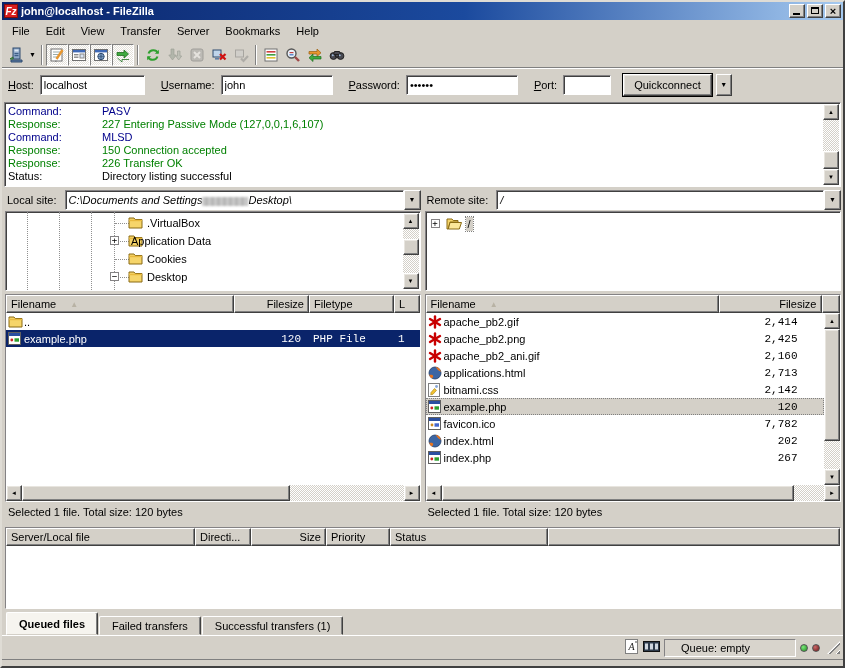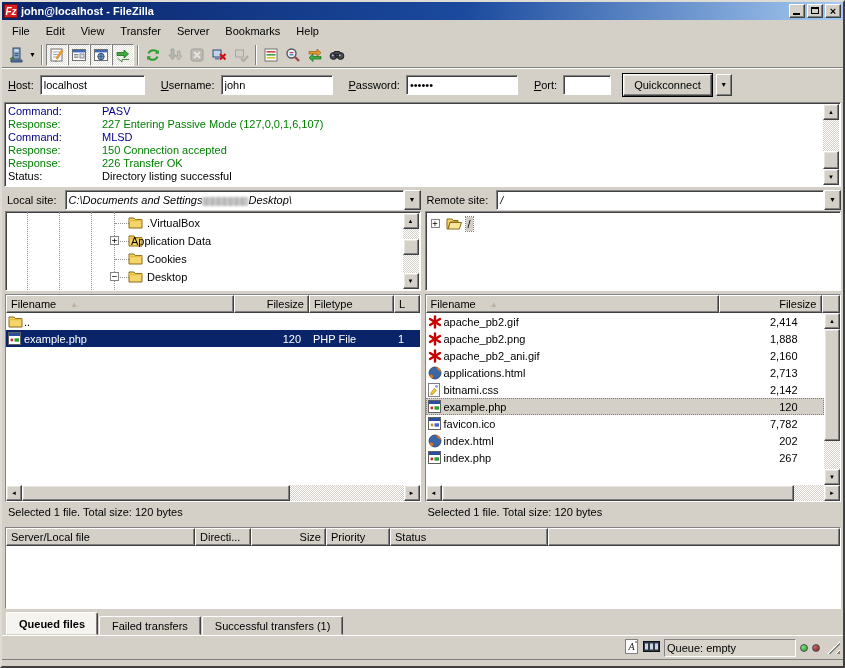--- a/index.html
+++ b/index.html
@@ -103,21 +103,21 @@
              border:1px solid; border-color:#848284 #fff #fff #848284; box-shadow:inset 1px 1px 0 #404040; overflow:hidden; }
   .list-header { height:18px; display:flex; flex:none; background:#D4D0C8; }
   .hcell { height:18px; background:#D4D0C8; border:1px solid; border-color:#fff #404040 #404040 #fff;
            box-shadow:inset -1px -1px 0 #808080; padding:2px 4px; white-space:nowrap; overflow:hidden; display:flex; align-items:center; }
   .hcell.right { justify-content:flex-end; }
   .sort-arrow { color:#b8b2a4; font-size:8px; margin-left:14px; }
   .list-body { flex:1; position:relative; background:#fff; display:flex; }
   .rows { flex:1; overflow:hidden; }
   .file-row { height:17px; display:flex; align-items:center; white-space:nowrap; }
   .file-row .c-name { display:flex; align-items:center; padding-left:2px; overflow:hidden; }
-  .file-row .c { overflow:hidden; flex:none; }
+  .file-row .c { overflow:hidden; flex:none;font-family:Liberation Mono, monospace; }
   .file-row .c.right { text-align:right; padding-right:8px; }
   .file-row .f-icon { width:16px; flex:none; display:flex; align-items:center; }
   .file-row.selected { background:#0A246A; color:#fff; }
   .file-row.selected-inactive { background:#D4D0C8; outline:1px dotted #808080; outline-offset:-1px; }
   .list-vscroll { width:16px; flex:none; position:relative; }
 
   .pane-status { height:21px; padding:4px 3px 0 3px; white-space:nowrap; overflow:hidden; }
 
   
   .queuepanel { height:82px; margin:2px 2px 0 3px; background:#fff; display:flex; flex-direction:column; flex:none;
@@ -128,21 +128,21 @@
   .tabsbar { height:26px; display:flex; align-items:flex-end; padding:11px 0 0 4px; flex:none; }
   .tab { padding:3px 12px 4px 12px; background:#D4D0C8; border:1px solid; border-color:#fff #404040 #D4D0C8 #fff;
          box-shadow:inset -1px 0 0 #808080; border-radius:2px 2px 0 0; margin-right:1px; height:19px; }
   .tab.active { background:#F6F4EF; font-weight:bold; height:23px; padding-top:5px; position:relative; z-index:2; }
 
   
   .statusbar { height:24px; display:flex; align-items:center; justify-content:flex-end; padding:2px 3px 2px 6px; gap:4px; flex:none;
                border-top:1px solid #fff; box-shadow:0 1px 0 #808080; }
   .sb-icon { flex:none; }
   .queuebox { width:132px; height:18px; background:#D4D0C8; border:1px solid; border-color:#848284 #fff #fff #848284;
-              padding:2px 2px; white-space:nowrap; background:#d8d4cc; }
+              padding:2px 16px; white-space:nowrap; background:#d8d4cc; }
   .led { width:8px; height:8px; border-radius:50%; border:1px solid #555; }
   .led.green { background:radial-gradient(circle at 35% 35%, #7CE87C, #1E8B1E); }
   .led.red { background:radial-gradient(circle at 35% 35%, #c96a6a, #6E1515); }
   .grip { width:13px; height:13px; margin-left:3px;
           background:repeating-linear-gradient(135deg, transparent 0 3px, #fff 3px 4px, #808080 4px 6px);
           clip-path:polygon(100% 0, 100% 100%, 0 100%); }
 </style>
 </head>
 <body>
 
@@ -511,21 +511,21 @@
                     <svg width="14" height="14" viewBox="0 0 14 14">
                       <g stroke="#C80000" stroke-width="2.4" stroke-linecap="round">
                         <line x1="7" y1="1.5" x2="7" y2="12.5"></line>
                         <line x1="2" y1="4" x2="12" y2="10"></line>
                         <line x1="12" y1="4" x2="2" y2="10"></line>
                       </g>
                     </svg>
                   </span>
                   <span>apache_pb2.png</span>
                 </div>
-                <div class="c right" style="width:103px">1,888</div>
+                <div class="c right" style="width:103px">2,425</div>
               </div>
               <div class="file-row">
                 <div class="c-name" style="width:277px">
                   <span class="f-icon">
                     <svg width="14" height="14" viewBox="0 0 14 14">
                       <g stroke="#C80000" stroke-width="2.4" stroke-linecap="round">
                         <line x1="7" y1="1.5" x2="7" y2="12.5"></line>
                         <line x1="2" y1="4" x2="12" y2="10"></line>
                         <line x1="12" y1="4" x2="2" y2="10"></line>
                       </g>

